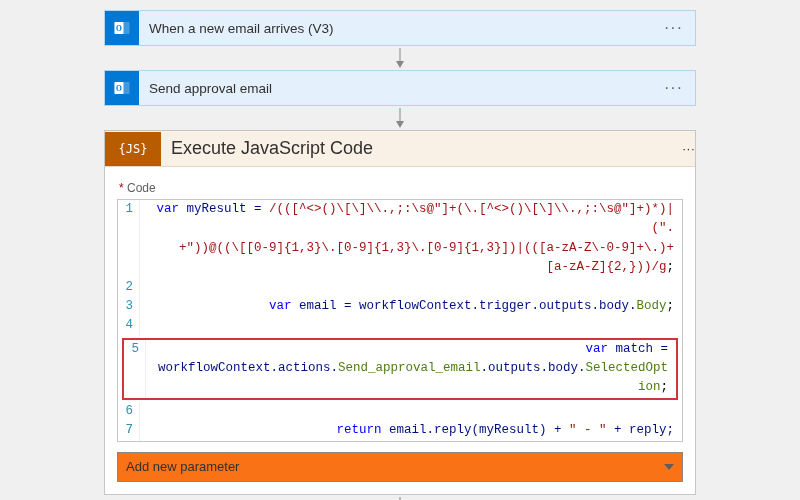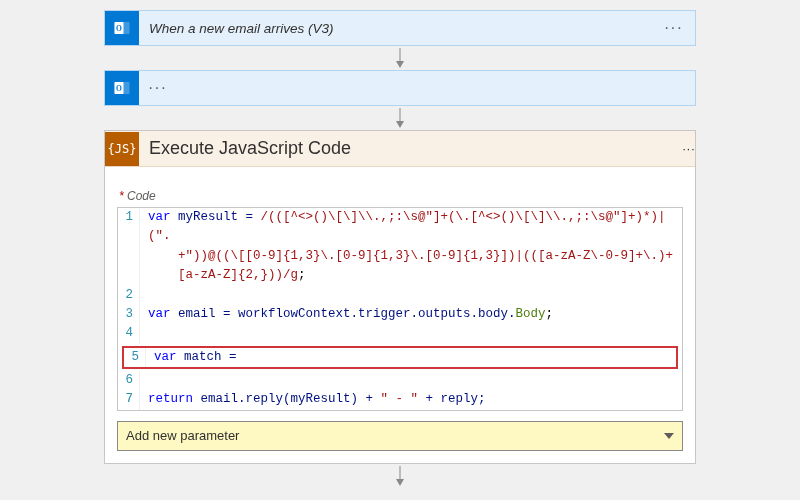--- a/index.html
+++ b/index.html
@@ -23,21 +23,21 @@
     align-items: center;
     height: 36px;
     background: #fff;
   }
   .step .icon {
     width: 34px; height: 34px;
     display: flex; align-items: center; justify-content: center;
     color: #fff;
     flex-shrink: 0;
   }
-  .step .title { flex: 1; padding: 0 10px; font-size: 13.5px; color: #323130; font-style: italic; }
+  .step .title { flex: 1; padding: 0 10px; font-size: 13.5px; color: #323130; }
   .step .more {
     width: 40px; text-align: right; padding-right: 12px;
     color: #605e5c; font-size: 16px; letter-spacing: 1px; line-height: 1;
     cursor: pointer;
   }
   .outlook { background: #e4f0fb; border-color: #b3d4ef; }
   .outlook .icon { background: #0078d4; }
 
   .arrow-wrap { height: 24px; display: flex; align-items: center; justify-content: center; width: 592px; }
   .arrow {
@@ -64,59 +64,59 @@
 
   .card {
     width: 592px;
     border: 1px solid #c8c6c4;
     background: #fff;
   }
   .card .header {
     display: flex; align-items: center; height: 36px;
     background: #f9f0e6; border-bottom: 1px solid #e6d7c3;
   }
-  .card .header .icon { width: 34px; height: 34px; display:flex;align-items:center;justify-content:center;background:#b85c00;color:#fff;font-family:monospace;font-size:12px; }
+  .card .header .icon { width: 56px; height: 34px; display:flex;align-items:center;justify-content:center;background:#b85c00;color:#fff;font-family:monospace;font-size:12px; }
   .card .header .title { flex:1; padding:0 10px; font-size:18px; }
   .card .body { padding: 6px 12px 12px 12px; }
   .req { color: #a80000; font-size: 12px; }
-  .field-label { font-size: 12px; color: #605e5c; margin: 16px 0 4px 2px; font-style: italic; }
+  .field-label { font-size: 12px; color: #605e5c; margin: 8px 0 4px 2px; }
   .code-box {
     border: 1px solid #c8c6c4;
     font-family: Consolas, "Courier New", monospace;
     font-size: 12.5px;
     line-height: 1.55;
   }
   .code-line { display: flex; }
   .gutter {
     width: 22px; text-align: right; padding: 0 6px 0 0;
     color: #2b91af; border-right: 1px solid #eee;
     user-select: none;
   }
-  .src { padding: 0 8px 0 8px; white-space: pre-wrap; word-break: break-all; flex:1; }
+  .src { padding: 0 8px 0 8px; white-space: pre-wrap; word-break: break-all; flex:1;text-align:right; }
   .src.indent { padding-left: 38px; }
   .kw { color: #0000ff; }
   .id { color: #001080; }
   .prop { color: #4d7c0f; }
   .str { color: #a31515; }
   .plain { color: #000; }
 
   .highlight-box {
     border: 2px solid #d13438;
     margin: 2px 4px 2px 4px;
   }
 
   .param-select {
     margin-top: 10px;
     border: 1px solid #8a8886;
     height: 30px;
     display:flex; align-items:center; justify-content: space-between;
     padding: 0 8px;
     font-size: 13px; color: #323130;
     cursor: pointer;
-    background:#fef9c3;
+    background:#f97316;
   }
   .chev {
     border-left: 5px solid transparent;
     border-right: 5px solid transparent;
     border-top: 6px solid #605e5c;
   }
   svg { display:block; }
 </style>
 </head>
 <body>
@@ -141,20 +141,21 @@
       </div>
 
     <div class="step outlook">
       <div class="icon">
         <svg width="18" height="18" viewBox="0 0 24 24">
             <rect x="2" y="4" width="20" height="16" rx="1" fill="#fff" opacity="0.25"></rect>
             <rect x="2" y="4" width="12" height="16" rx="1" fill="#fff"></rect>
             <text x="8" y="16" text-anchor="middle" font-size="10" font-family="Segoe UI" fill="#0078d4" font-weight="bold">O</text>
           </svg>
       </div>
+      <div class="title">Send approval email</div>
       <div class="more">···</div>
     </div>
 
     <div class="arrow-wrap">
         <div class="arrow"></div>
       </div>
 
     <div class="card">
       <div class="header">
         <div class="icon">{JS}</div>
@@ -187,20 +188,24 @@
           </div>
           <div class="code-line">
             <div class="gutter">4</div>
             <div class="src"> </div>
           </div>
           <div class="highlight-box">
             <div class="code-line">
               <div class="gutter">5</div>
               <div class="src"><span class="kw">var</span><span class="id"> match =</span></div>
             </div>
+            <div class="code-line">
+              <div class="gutter"></div>
+              <div class="src" style="padding-left:8px;"><span class="id">workflowContext.actions.</span><span class="prop">Send_approval_email</span><span class="id">.outputs.body.</span><span class="prop">SelectedOption</span><span class="plain">;</span></div>
+            </div>
           </div>
           <div class="code-line">
             <div class="gutter">6</div>
             <div class="src"> </div>
           </div>
           <div class="code-line">
             <div class="gutter">7</div>
             <div class="src"><span class="kw">return</span><span class="id"> email.reply(myResult) + </span><span class="str">" - "</span><span class="id"> + reply;</span></div>
           </div>
         </div>

